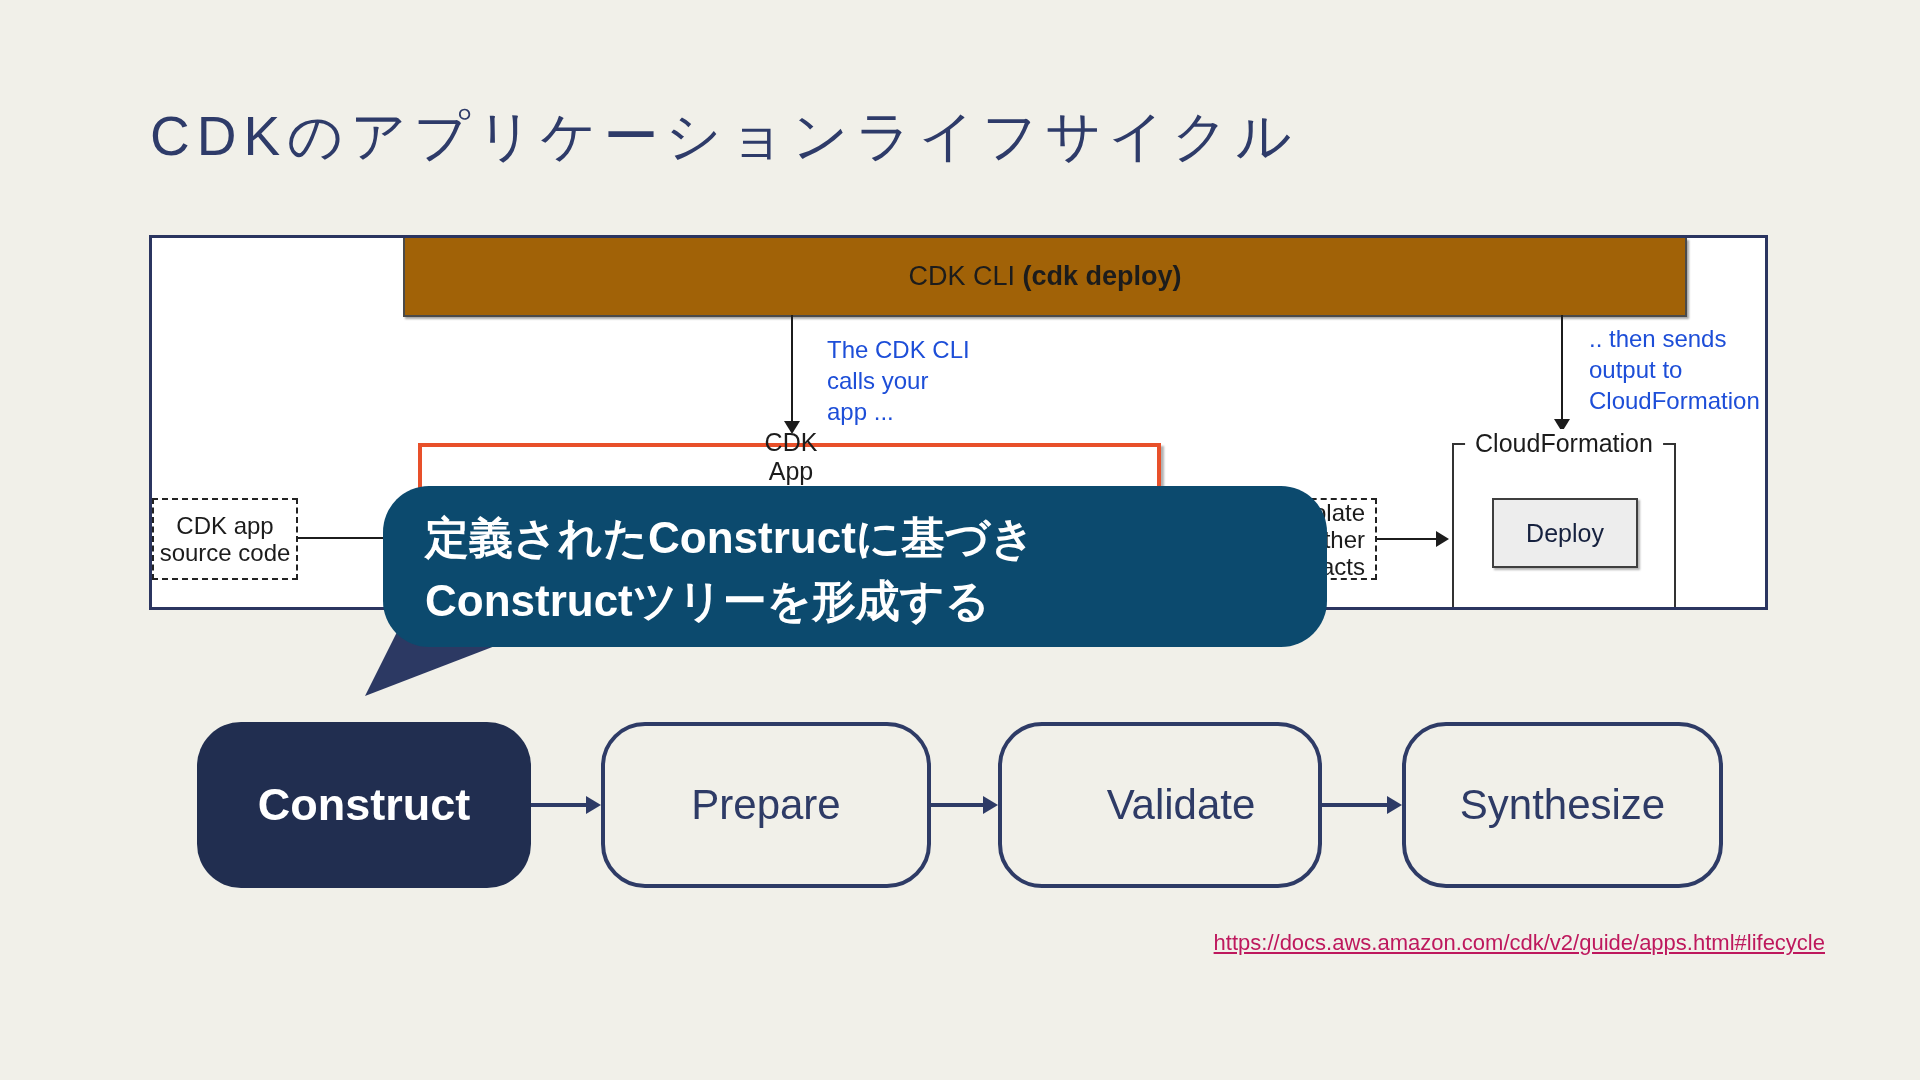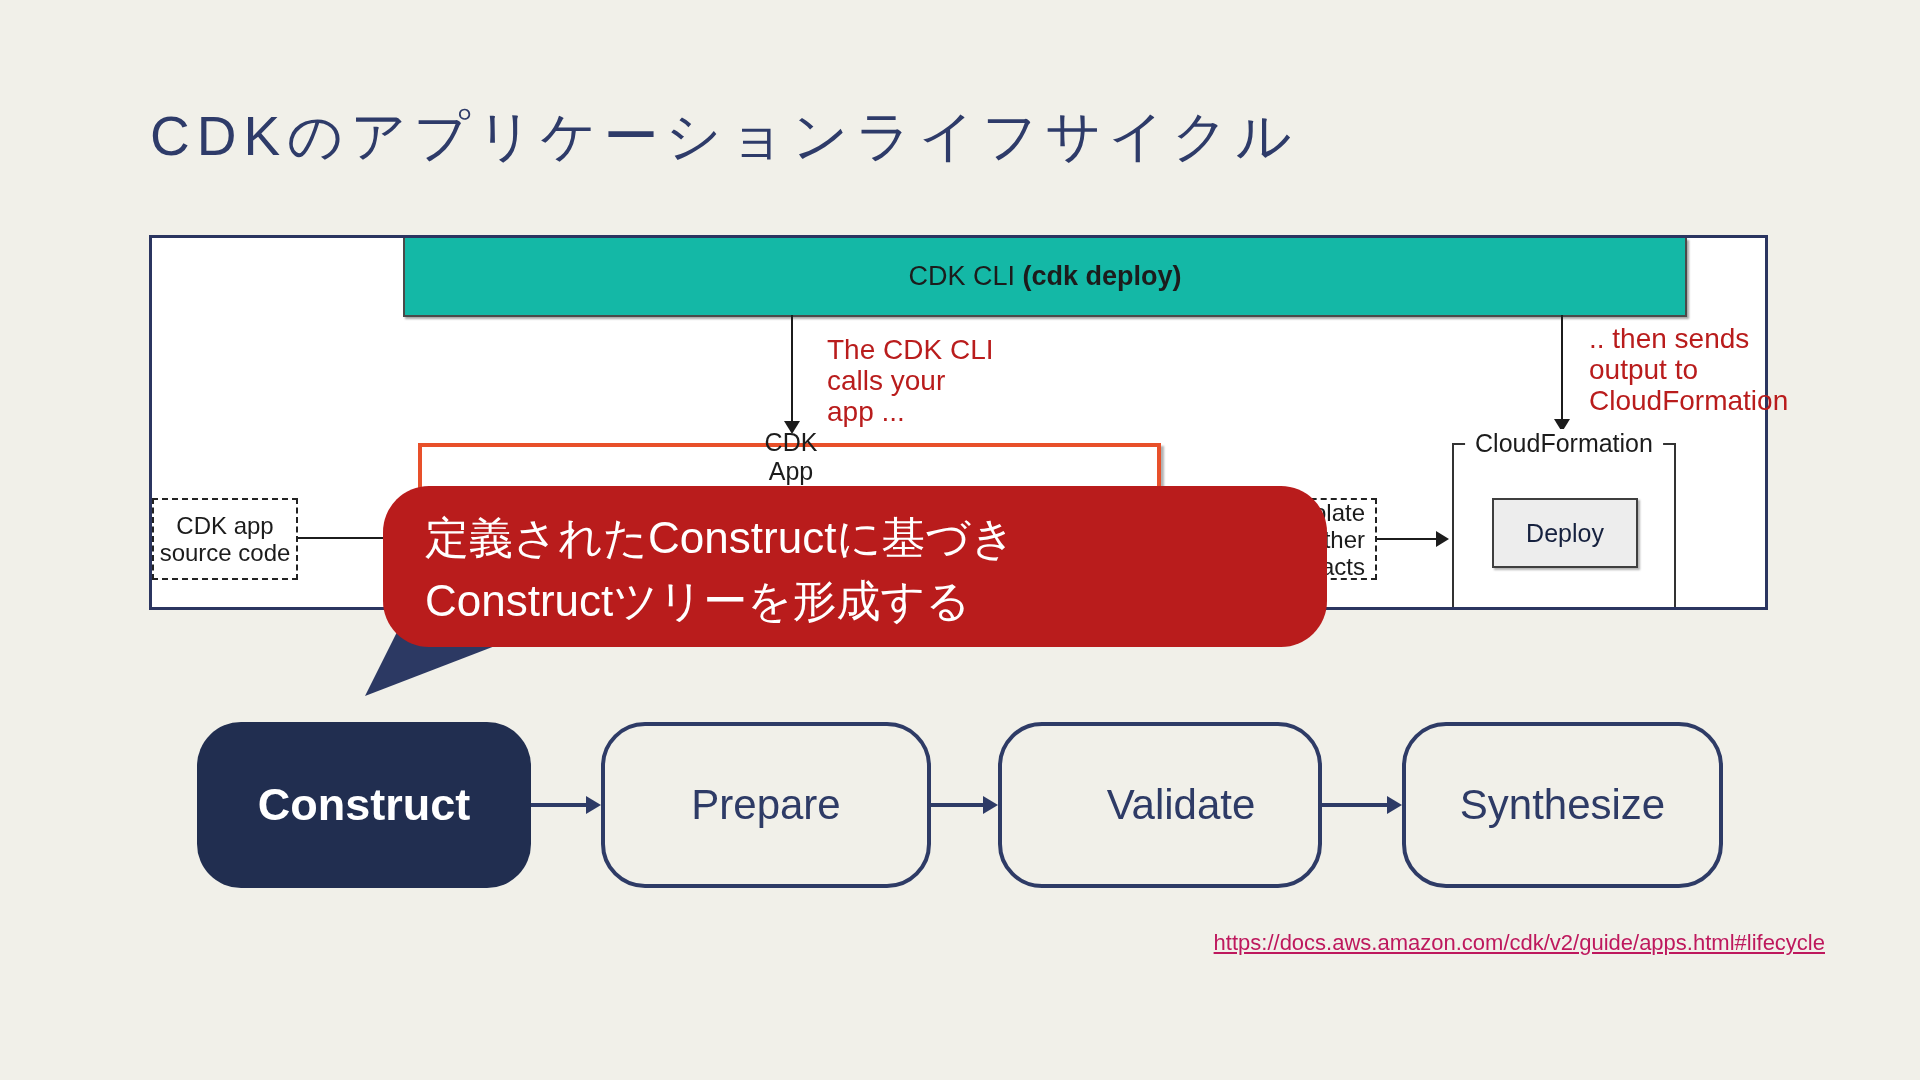--- a/index.html
+++ b/index.html
@@ -21,34 +21,34 @@
 
   
   .frame{
     left:149px;top:235px;width:1613px;height:369px;
     background:#ffffff;border:3px solid #2b3560;
   }
 
   
   .cdkcli-box{
     left:403px;top:238px;width:1280px;height:77px;
-    background:#14b8a6;
+    background:#a16207;
     border-left:2px solid #4a4a4a;border-right:2px solid #4a4a4a;border-bottom:2px solid #4a4a4a;
     box-shadow:2px 2px 2px rgba(0,0,0,0.35);
     display:flex;align-items:center;justify-content:center;
     font-size:27px;color:#1c1c1c;
   }
   .cdkcli-box b{font-weight:bold;}
 
   .dline{background:#1c1c1c;}
   .ah-down{width:0;height:0;border-left:8px solid transparent;border-right:8px solid transparent;border-top:13px solid #1c1c1c;}
   .ah-right{width:0;height:0;border-top:8px solid transparent;border-bottom:8px solid transparent;border-left:13px solid #1c1c1c;}
 
   .note{
-    font-size:28px;line-height:31px;color:#b91c1c;
+    font-size:24px;line-height:31px;color:#1d4ed8;
   }
 
   .cdkapp-label{
     left:741px;top:428px;width:100px;text-align:center;
     font-size:25px;color:#1c1c1c;z-index:2;
   }
 
   .orange-box{
     left:418px;top:443px;width:735px;height:156px;
     border:4px solid #e8502a;
@@ -87,23 +87,23 @@
     background:#ededed;border:2px solid #3f3f3f;
     box-shadow:2px 2px 2px rgba(0,0,0,0.3);
     display:flex;align-items:center;justify-content:center;
     font-size:25px;color:#16213f;
     box-sizing:border-box;z-index:1;
   }
 
   
   .bubble{
     left:383px;top:486px;width:944px;height:161px;
-    background:#b91c1c;border-radius:46px;
+    background:#0c4a6e;border-radius:46px;
     z-index:5;
-    padding:20px 0 0 42px;box-sizing:border-box;
+    padding:20px 0 0 42px;box-sizing:border-box;font-weight:bold;
   }
   .bubble-line{
     color:#ffffff;font-size:44px;line-height:63px;white-space:nowrap;
   }
   .bubble-tail{left:363px;top:628px;z-index:4;}
 
   
   .step{
     top:722px;height:166px;border-radius:44px;
     display:flex;align-items:center;justify-content:center;

